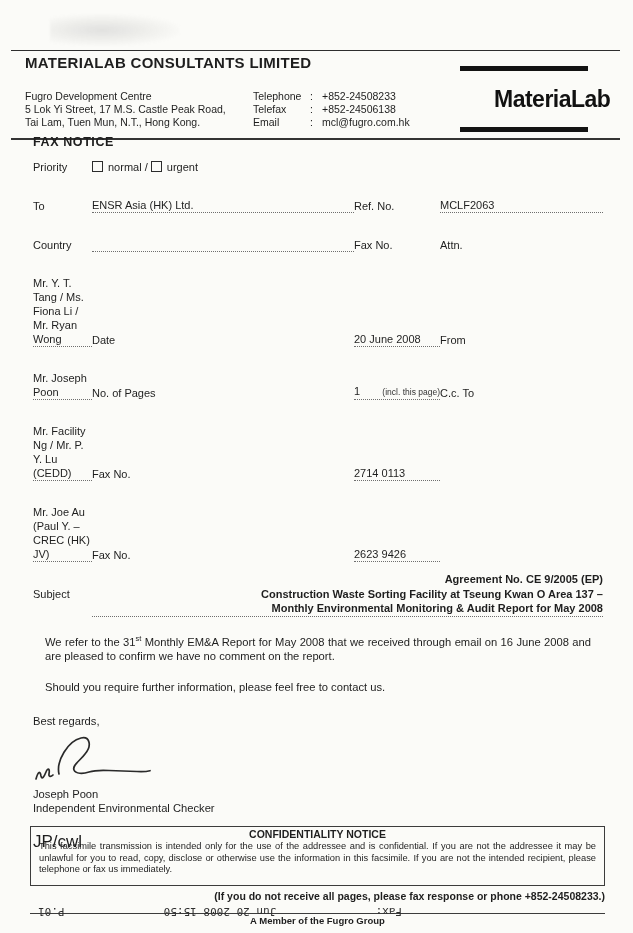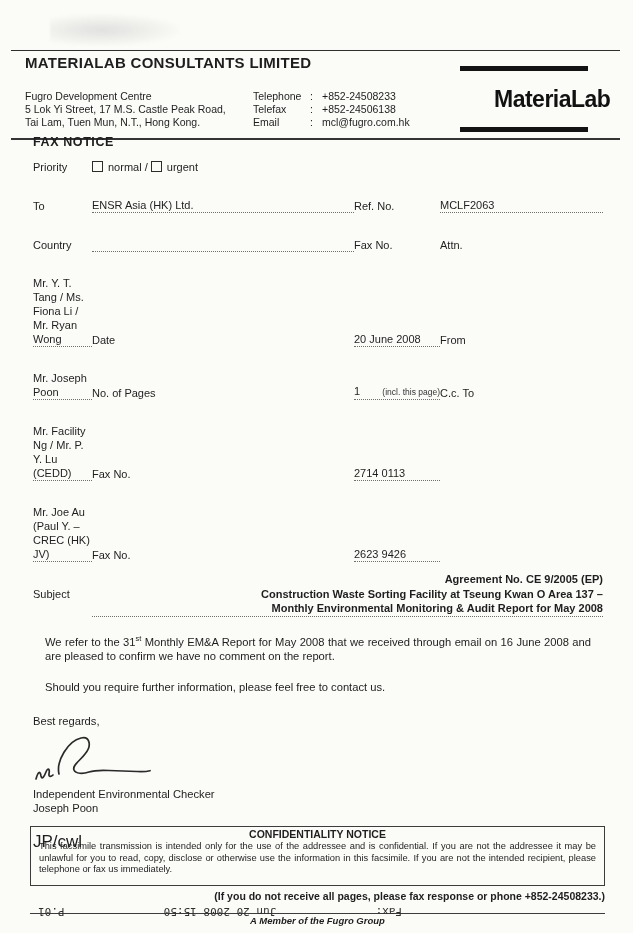--- a/index.html
+++ b/index.html
@@ -63,21 +63,21 @@
   .signer { font-size:11.2px; line-height:14px; }
   .initials { margin-top:17px; font-size:17px; }
   sup { font-size:7.5px; }
   
   .footer { position:absolute; left:30px; right:28px; top:826px; }
   .conf-box { border:1.2px solid #3c3c3c; padding:1px 8px 9px; }
   .conf-title { text-align:center; font-size:10.5px; font-weight:bold; }
   .conf-body { font-size:9.3px; line-height:11.5px; text-align:justify; margin-top:1px; }
   .receive-note { text-align:right; font-size:10.5px; font-weight:bold; margin-top:4px; }
   .member-rule { border-top:1.5px solid #3c3c3c; margin-top:11px; }
-  .member-text { text-align:center; font-size:9.5px; font-weight:bold; margin-top:1px;font-style:italic; }
+  .member-text { text-align:center; font-size:9.5px; font-weight:bold; margin-top:1px; }
   .imprint {
     position:absolute; top:905px; left:38px; width:364px;
     transform:rotate(180deg);
     font-family:"DejaVu Sans Mono", monospace; font-size:11px; color:#2f2f2f;
     display:flex; justify-content:space-between;
   }
 </style>
 </head>
 <body>
 
@@ -181,22 +181,22 @@
 
     <div class="closing">Best regards,</div>
 
     <svg class="sig" width="150" height="58" viewBox="0 0 150 58">
       <g fill="none" stroke="#2a2a2a" stroke-width="1.7" stroke-linecap="round">
         <path d="M7,50 c2,-7 4,-9 5,-3 c1,4 3,1 5,-4 c2,-5 4,-3 3,2 c-0.6,3 2,3 4,1"></path>
         <path d="M30,45 c-3,-13 9,-33 22,-36 c9,-2 11,8 4,16 c-5,7 -13,11 -11,16 c1.5,4 9,4 15,2 c5,-1.6 10,-2 20,-1.5 l28,1 c6,0.3 10,0 13,-0.8"></path>
       </g>
     </svg>
 
+    <div class="signer">Joseph Poon</div>
     <div class="signer">Independent Environmental Checker</div>
-    <div class="signer">Joseph Poon</div>
 
     <div class="initials">JP/cwl</div>
   </div>
 
   <div class="footer">
     <div class="conf-box">
       <div class="conf-title">CONFIDENTIALITY NOTICE</div>
       <div class="conf-body">This facsimile transmission is intended only for the use of the addressee and is confidential.  If you are not the addressee it may be unlawful for you to read, copy, disclose or otherwise use the information in this facsimile. If you are not the intended recipient, please telephone or fax us immediately.</div>
     </div>
     <div class="receive-note">(If you do not receive all pages, please fax response or phone +852-24508233.)</div>

